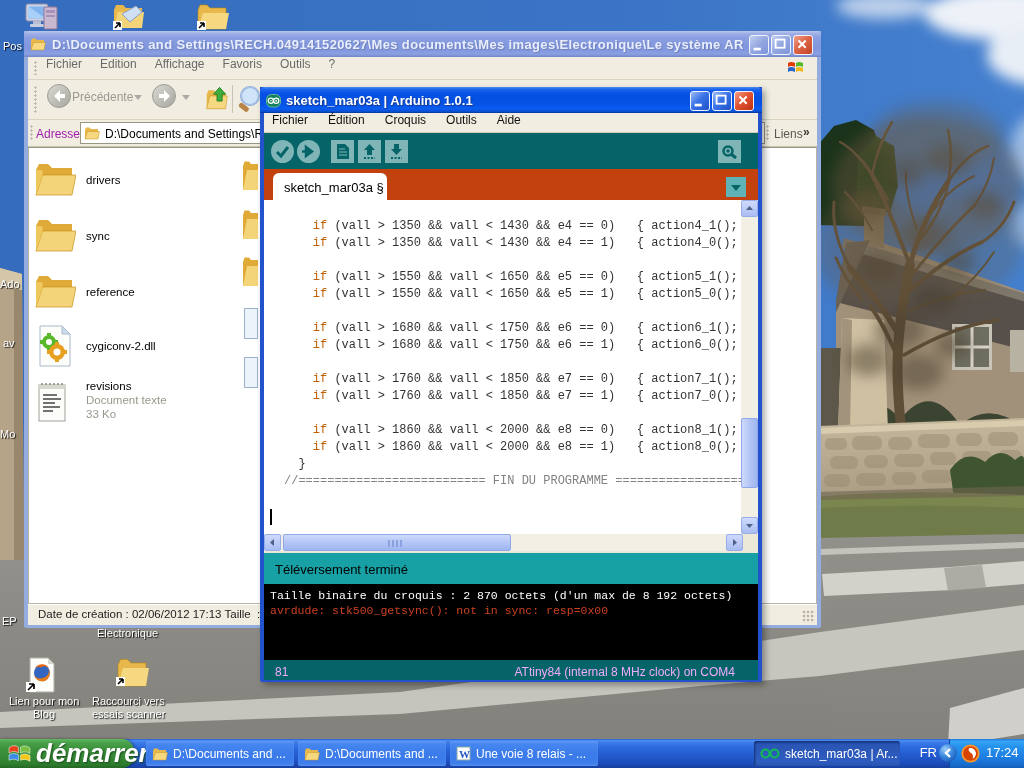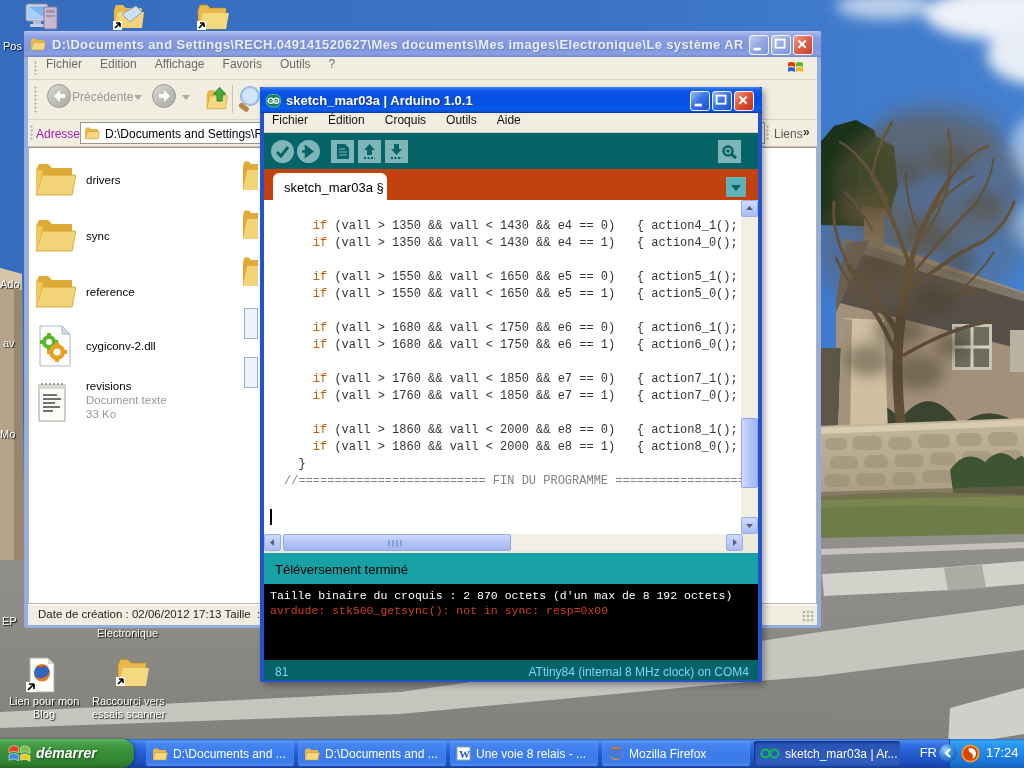--- a/index.html
+++ b/index.html
@@ -63,28 +63,28 @@
 #ard .code .cm { color:#828282; }
 #ard .caret { position:absolute; left:6px; top:309px; width:2px; height:16px; background:#000; }
 
 .sb-v { position:absolute; right:4px; top:113px; width:17px; height:334px; background:#f2f0e4; }
 .sb-h { position:absolute; left:4px; top:447px; width:479px; height:17px; background:#f2f0e4; }
 .sb-btn { position:absolute; width:17px; height:17px; background:linear-gradient(180deg,#cfdafc,#aabdf2); border:1px solid #98aee8; border-radius:2px; }
 .sb-thumb { background:linear-gradient(90deg,#cfdafc,#b4c6f6 50%,#a0b6f0); border:1px solid #90a8e8; border-radius:2px; position:absolute; }
 #ard .status { position:absolute; left:4px; top:466px; width:494px; height:31px; background:#17a1a5; color:#000; font-size:13px; }
 #ard .console { position:absolute; left:4px; top:497px; width:494px; height:76px; background:#000;
   font-family:"Liberation Mono", monospace; font-size:11.5px; }
-#ard .bstrip { position:absolute; left:4px; top:573px; width:494px; height:20px; background:#056468; color:#7dd3fc; font-size:12px;padding-left:16px; }
+#ard .bstrip { position:absolute; left:4px; top:573px; width:494px; height:20px; background:#056468; color:#f0abfc; font-size:12px;padding-left:16px; }
 
 
 #tb { position:absolute; left:0; top:739px; width:1024px; height:29px;
   background:linear-gradient(180deg,#2560d4 0%,#4e8ef2 6%,#3c7ce8 12%,#2c68de 30%,#2259cc 60%,#1c4cba 85%,#173f9e 100%); }
 #start { position:absolute; left:0; top:0; width:134px; height:29px; border-radius:0 12px 12px 0;
   background:linear-gradient(180deg,#5fb75f 0%,#4aa24a 12%,#3c923c 35%,#368a36 65%,#2d7c2d 88%,#246724 100%);
-  box-shadow:1px 0 3px rgba(0,0,0,.4); color:#fff; font-size:14px; font-weight:bold; font-style:italic;
+  box-shadow:1px 0 3px rgba(0,0,0,.4); color:#fff; font-size:26px; font-weight:bold; font-style:italic;
   text-shadow:1px 1px 2px #1a4a1a; line-height:29px; }
 .tbtn { position:absolute; top:2px; height:25px; border-radius:3px; color:#fff; font-size:12px;
   background:linear-gradient(180deg,#5e98f4 0%,#4586f0 12%,#3c7cea 50%,#3c7cea 85%,#4d8aee 100%);
   box-shadow:inset 0 0 1px #8ab4f4; display:flex; align-items:center; white-space:nowrap; overflow:hidden; }
 .tbtn.on { background:linear-gradient(180deg,#1e44a0 0%,#2a55b4 15%,#2e5cc0 80%,#2a55b0 100%); box-shadow:inset 1px 1px 2px #12306e;align-items:center; }
 .tbtn .ic { margin:0 5px 0 6px; flex:0 0 auto; }
 #tray { position:absolute; right:0; top:0; width:75px; height:29px;
   background:linear-gradient(180deg,#2078dc 0%,#34a4f4 8%,#2694ee 25%,#1f80e4 60%,#186ccc 88%,#145eb8 100%);
   border-left:1px solid #1048a0; color:#fff; font-size:13px; }
 </style>
@@ -591,21 +591,21 @@
   </div>
   <div class="status">
       <div style="margin:9px 0 0 11px">Téléversement terminé</div>
     </div>
   <div class="console">
     <div style="color:#fff;margin:5px 0 0 6px;white-space:pre">Taille binaire du croquis : 2 870 octets (d'un max de 8 192 octets)</div>
     <div style="color:#cc4022;margin:2px 0 0 6px;white-space:pre">avrdude: stk500_getsync(): not in sync: resp=0x00</div>
   </div>
   <div class="bstrip">
     <div style="position:absolute;left:11px;top:5px">81</div>
-    <div style="position:absolute;right:9px;top:5px">ATtiny84 (internal 8 MHz clock) on COM4</div>
+    <div style="position:absolute;right:23px;top:5px">ATtiny84 (internal 8 MHz clock) on COM4</div>
   </div>
 </div>
 <div id="arduino-root"></div>
 
 <div id="tb">
   <div id="start">
     <svg width="23" height="23" viewBox="0 0 22 22" style="position:absolute;left:8px;top:3px">
       <g stroke="#fff" stroke-width="0.5">
       <path d="M1 5.5 C4 3 7 3 10 5 L10 10.5 C7 8.5 4 8.5 1 10.5 Z" fill="#e8421c"></path>
       <path d="M12 5 C15 3 18.5 3.5 21 6 L21 11 C18 9 15 9 12 10.5 Z" fill="#7ac143"></path>
@@ -628,29 +628,20 @@
         <path d="M1 13 L3.5 5.5 L15.5 5.5 L14 13 Z" fill="#f6d880" stroke="#c89018" stroke-width="0.5"></path>
       </svg>
     D:\Documents and ...
   </div>
   <div class="tbtn" style="left:450px;width:148px">
     <svg class="ic" width="15" height="15" viewBox="0 0 15 15">
         <rect x="1" y="1" width="13" height="13" fill="#fff" stroke="#8aa"></rect>
         <text x="3" y="12" font-size="11" font-weight="bold" fill="#2a5ac8" font-family="Liberation Serif">W</text>
       </svg>
     Une voie 8 relais - ...
-  </div>
-  <div class="tbtn" style="left:602px;width:148px">
-    <svg class="ic" width="16" height="16" viewBox="0 0 16 16">
-        <circle cx="8" cy="8" r="7" fill="#4a78d8"></circle>
-        <path d="M1.5 5.5 A7 7 0 0 1 14.5 5 C12 2 8.5 2 7 3.5 C4.5 2.5 2.5 3.5 1.5 5.5 Z" fill="#e87018"></path>
-        <path d="M1.2 8.5 A7 7 0 0 0 13.8 11 C10 14.5 3.5 13.5 1.2 8.5 Z" fill="#f0941c"></path>
-        <path d="M13.5 5 C15 7 15 9.5 14 11.5 C15.5 10 15.5 7 13.5 5 Z" fill="#f8b848"></path>
-      </svg>
-    Mozilla Firefox
   </div>
   <div class="tbtn on" style="left:754px;width:146px">
     <svg class="ic" width="20" height="11" viewBox="0 0 20 11">
         <circle cx="5.5" cy="5.5" r="4" fill="none" stroke="#12b858" stroke-width="2.2"></circle>
         <circle cx="14.5" cy="5.5" r="4" fill="none" stroke="#12b858" stroke-width="2.2"></circle>
       </svg>
     sketch_mar03a | Ar...
   </div>
   <div style="position:absolute;right:87px;top:6px;color:#fff;font-size:13px;">FR</div>
   <div id="tray">

